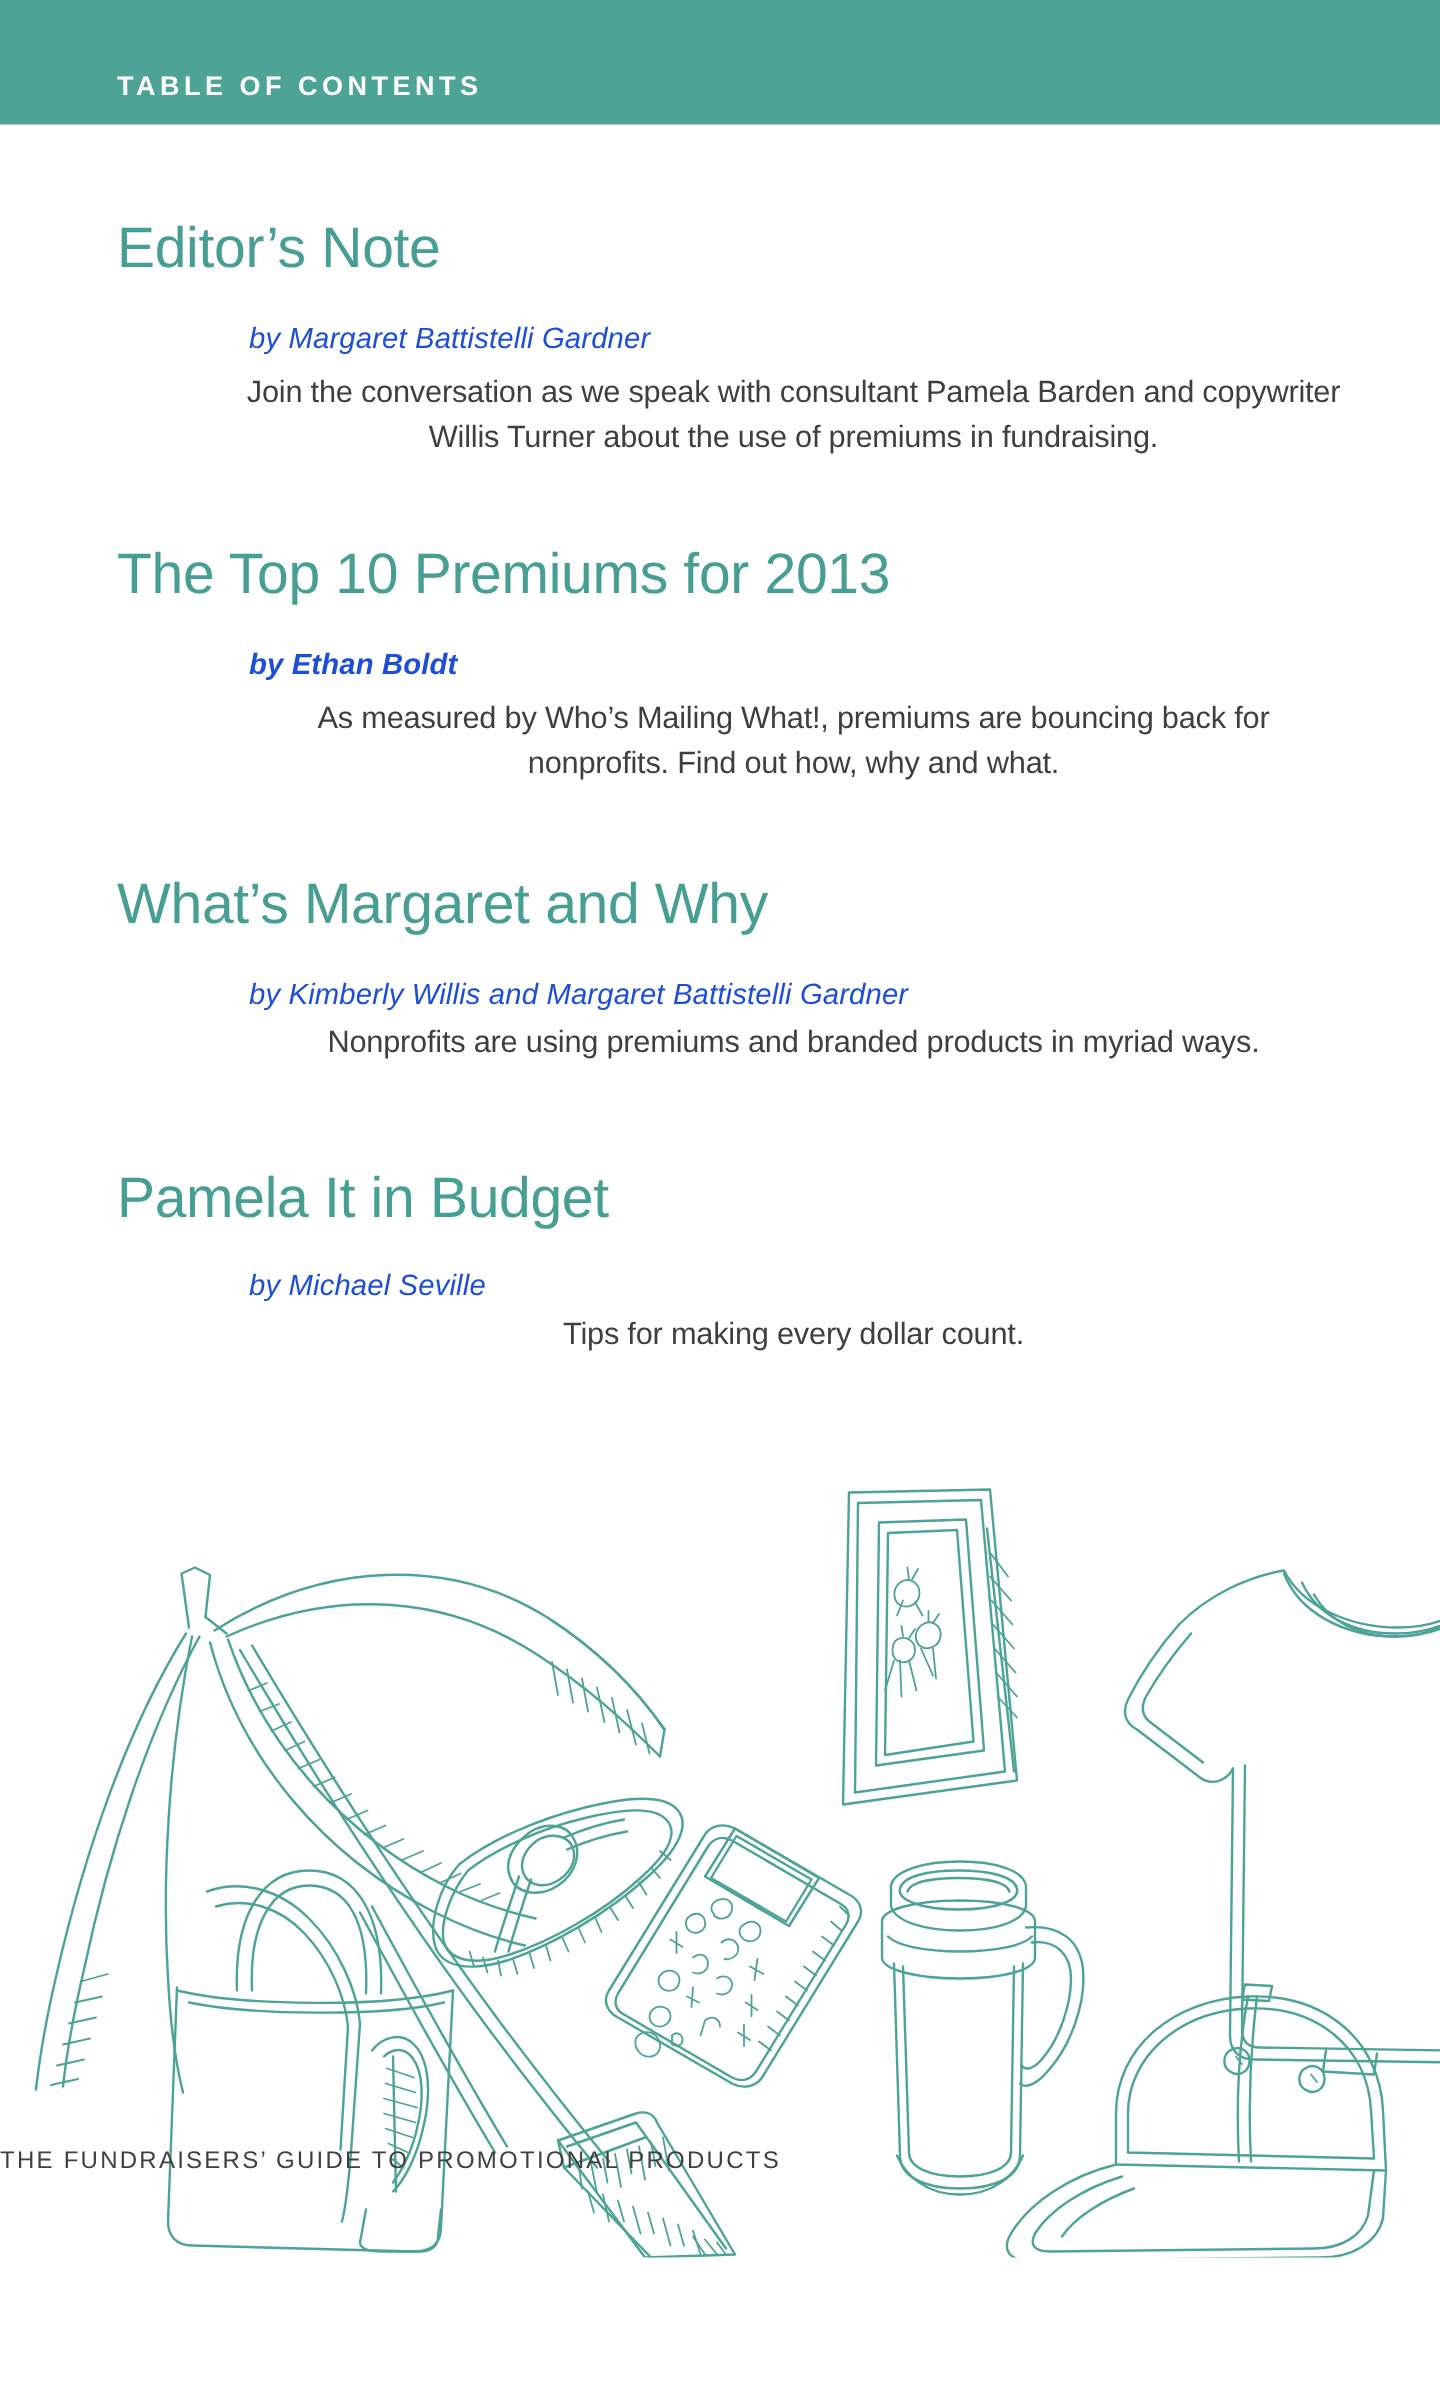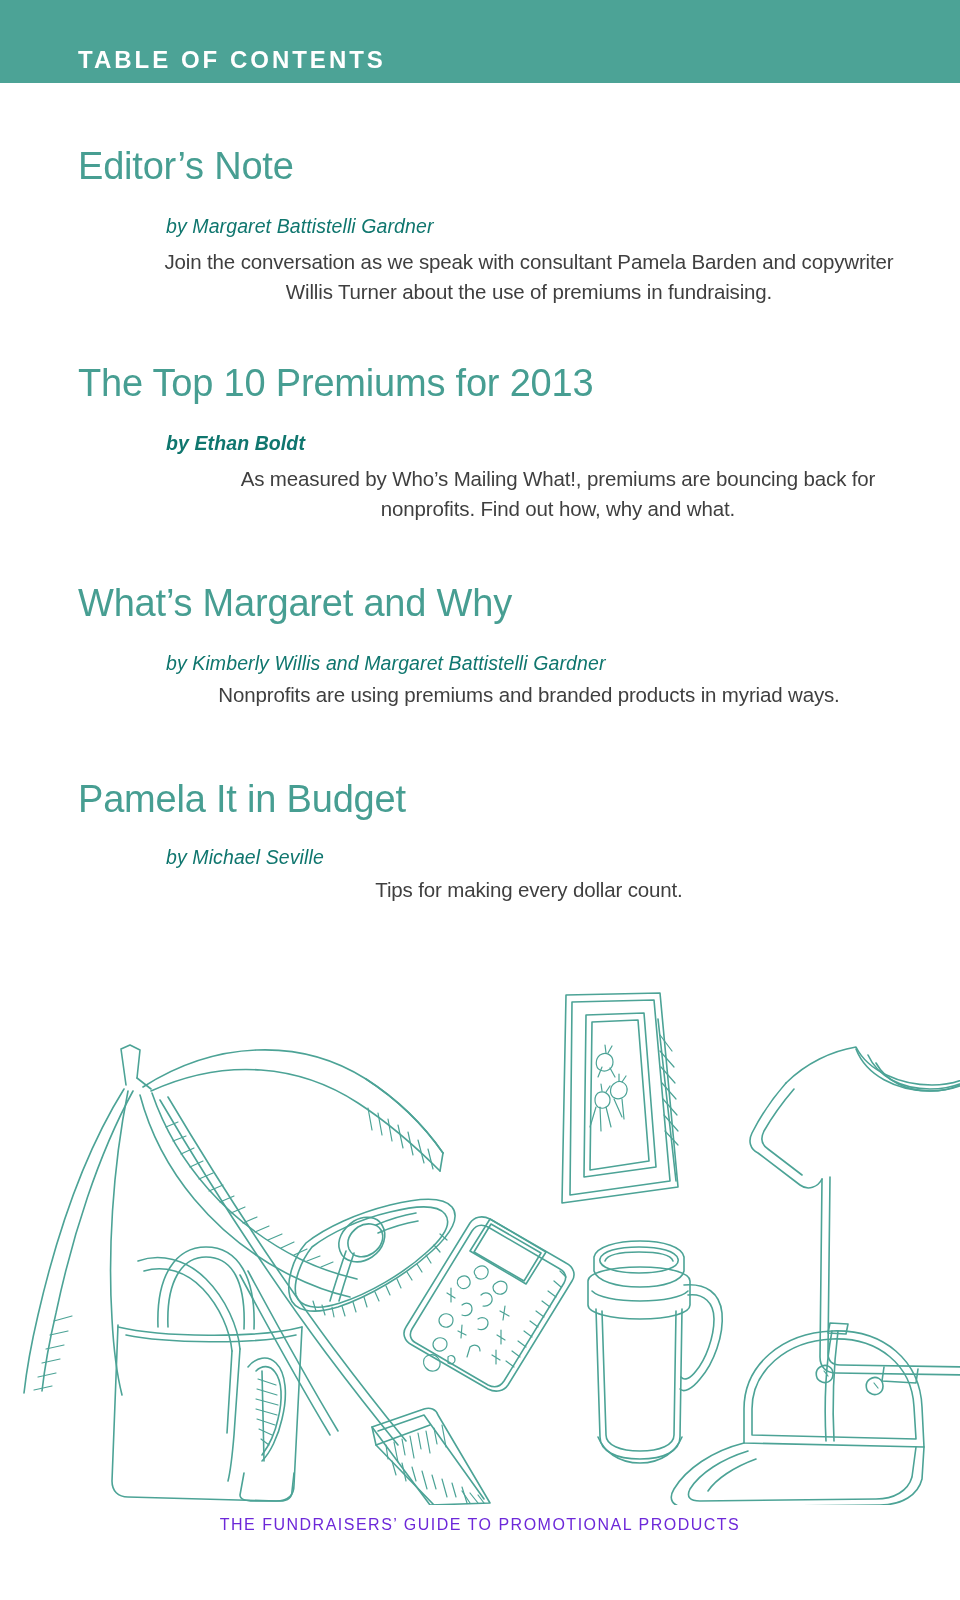--- a/index.html
+++ b/index.html
@@ -24,21 +24,21 @@
     height: 83px;
     background: #4ca396;
     box-sizing: border-box;
   }
   .header-title {
     position: absolute;
     left: 78px;
     top: 48px;
     color: #ffffff;
     font-family: "Liberation Sans", sans-serif;
-    font-size: 24px;
+    font-size: 18px;
     font-weight: bold;
     letter-spacing: 3.0px;
     line-height: 1;
     white-space: nowrap;
   }
 
   
   .toc {
     position: absolute;
     left: 0;
@@ -58,21 +58,21 @@
     font-family: "Liberation Sans", sans-serif;
     font-size: 38px;
     font-weight: 300;
     letter-spacing: -0.2px;
     line-height: 56px;
     white-space: nowrap;
   }
   .entry-byline {
     position: absolute;
     left: 166px;
-    color: #0f766e;
+    color: #1d4ed8;
     font-family: "Liberation Sans", sans-serif;
     font-size: 19.5px;
     font-style: italic;
     letter-spacing: 0.1px;
     line-height: 24px;
     white-space: nowrap;
   }
   .entry-desc {
     position: absolute;
     left: 164px;
@@ -86,21 +86,21 @@
     text-align: center;
   }
 
   
   #entry-0 { top: 55px; }
   #entry-0 .entry-byline { top: 76px; }
   #entry-0 .entry-desc   { top: 109px; }
 
   #entry-1 { top: 272px; }
   #entry-1 .entry-byline { top: 76px; font-weight: bold; }
-  #entry-1 .entry-desc   { top: 109px; margin-left: 29px; }
+  #entry-1 .entry-desc   { top: 109px; }
 
   #entry-2 { top: 492px; }
   #entry-2 .entry-byline { top: 76px; }
   #entry-2 .entry-desc   { top: 105px; }
 
   #entry-3 { top: 688px; }
   #entry-3 .entry-byline { top: 74px; }
   #entry-3 .entry-desc   { top: 104px; }
 
   
@@ -128,24 +128,24 @@
     stroke: #4ca396;
     stroke-width: 1.2;
     stroke-linecap: round;
     stroke-linejoin: round;
   }
 
   
   .footer {
     position: absolute;
     left: 0;
-    top: 1516px;
-    width: 960px;
-    text-align: center;
-    color: #6d28d9;
+    top: 1432px;
+    width: 960px;
+    text-align: left;
+    color: #404040;
     font-family: "Liberation Sans", sans-serif;
     font-size: 16px;
     font-weight: 300;
     letter-spacing: 1.5px;
     white-space: nowrap;
   }
 </style>
 </head>
 <body>
 

